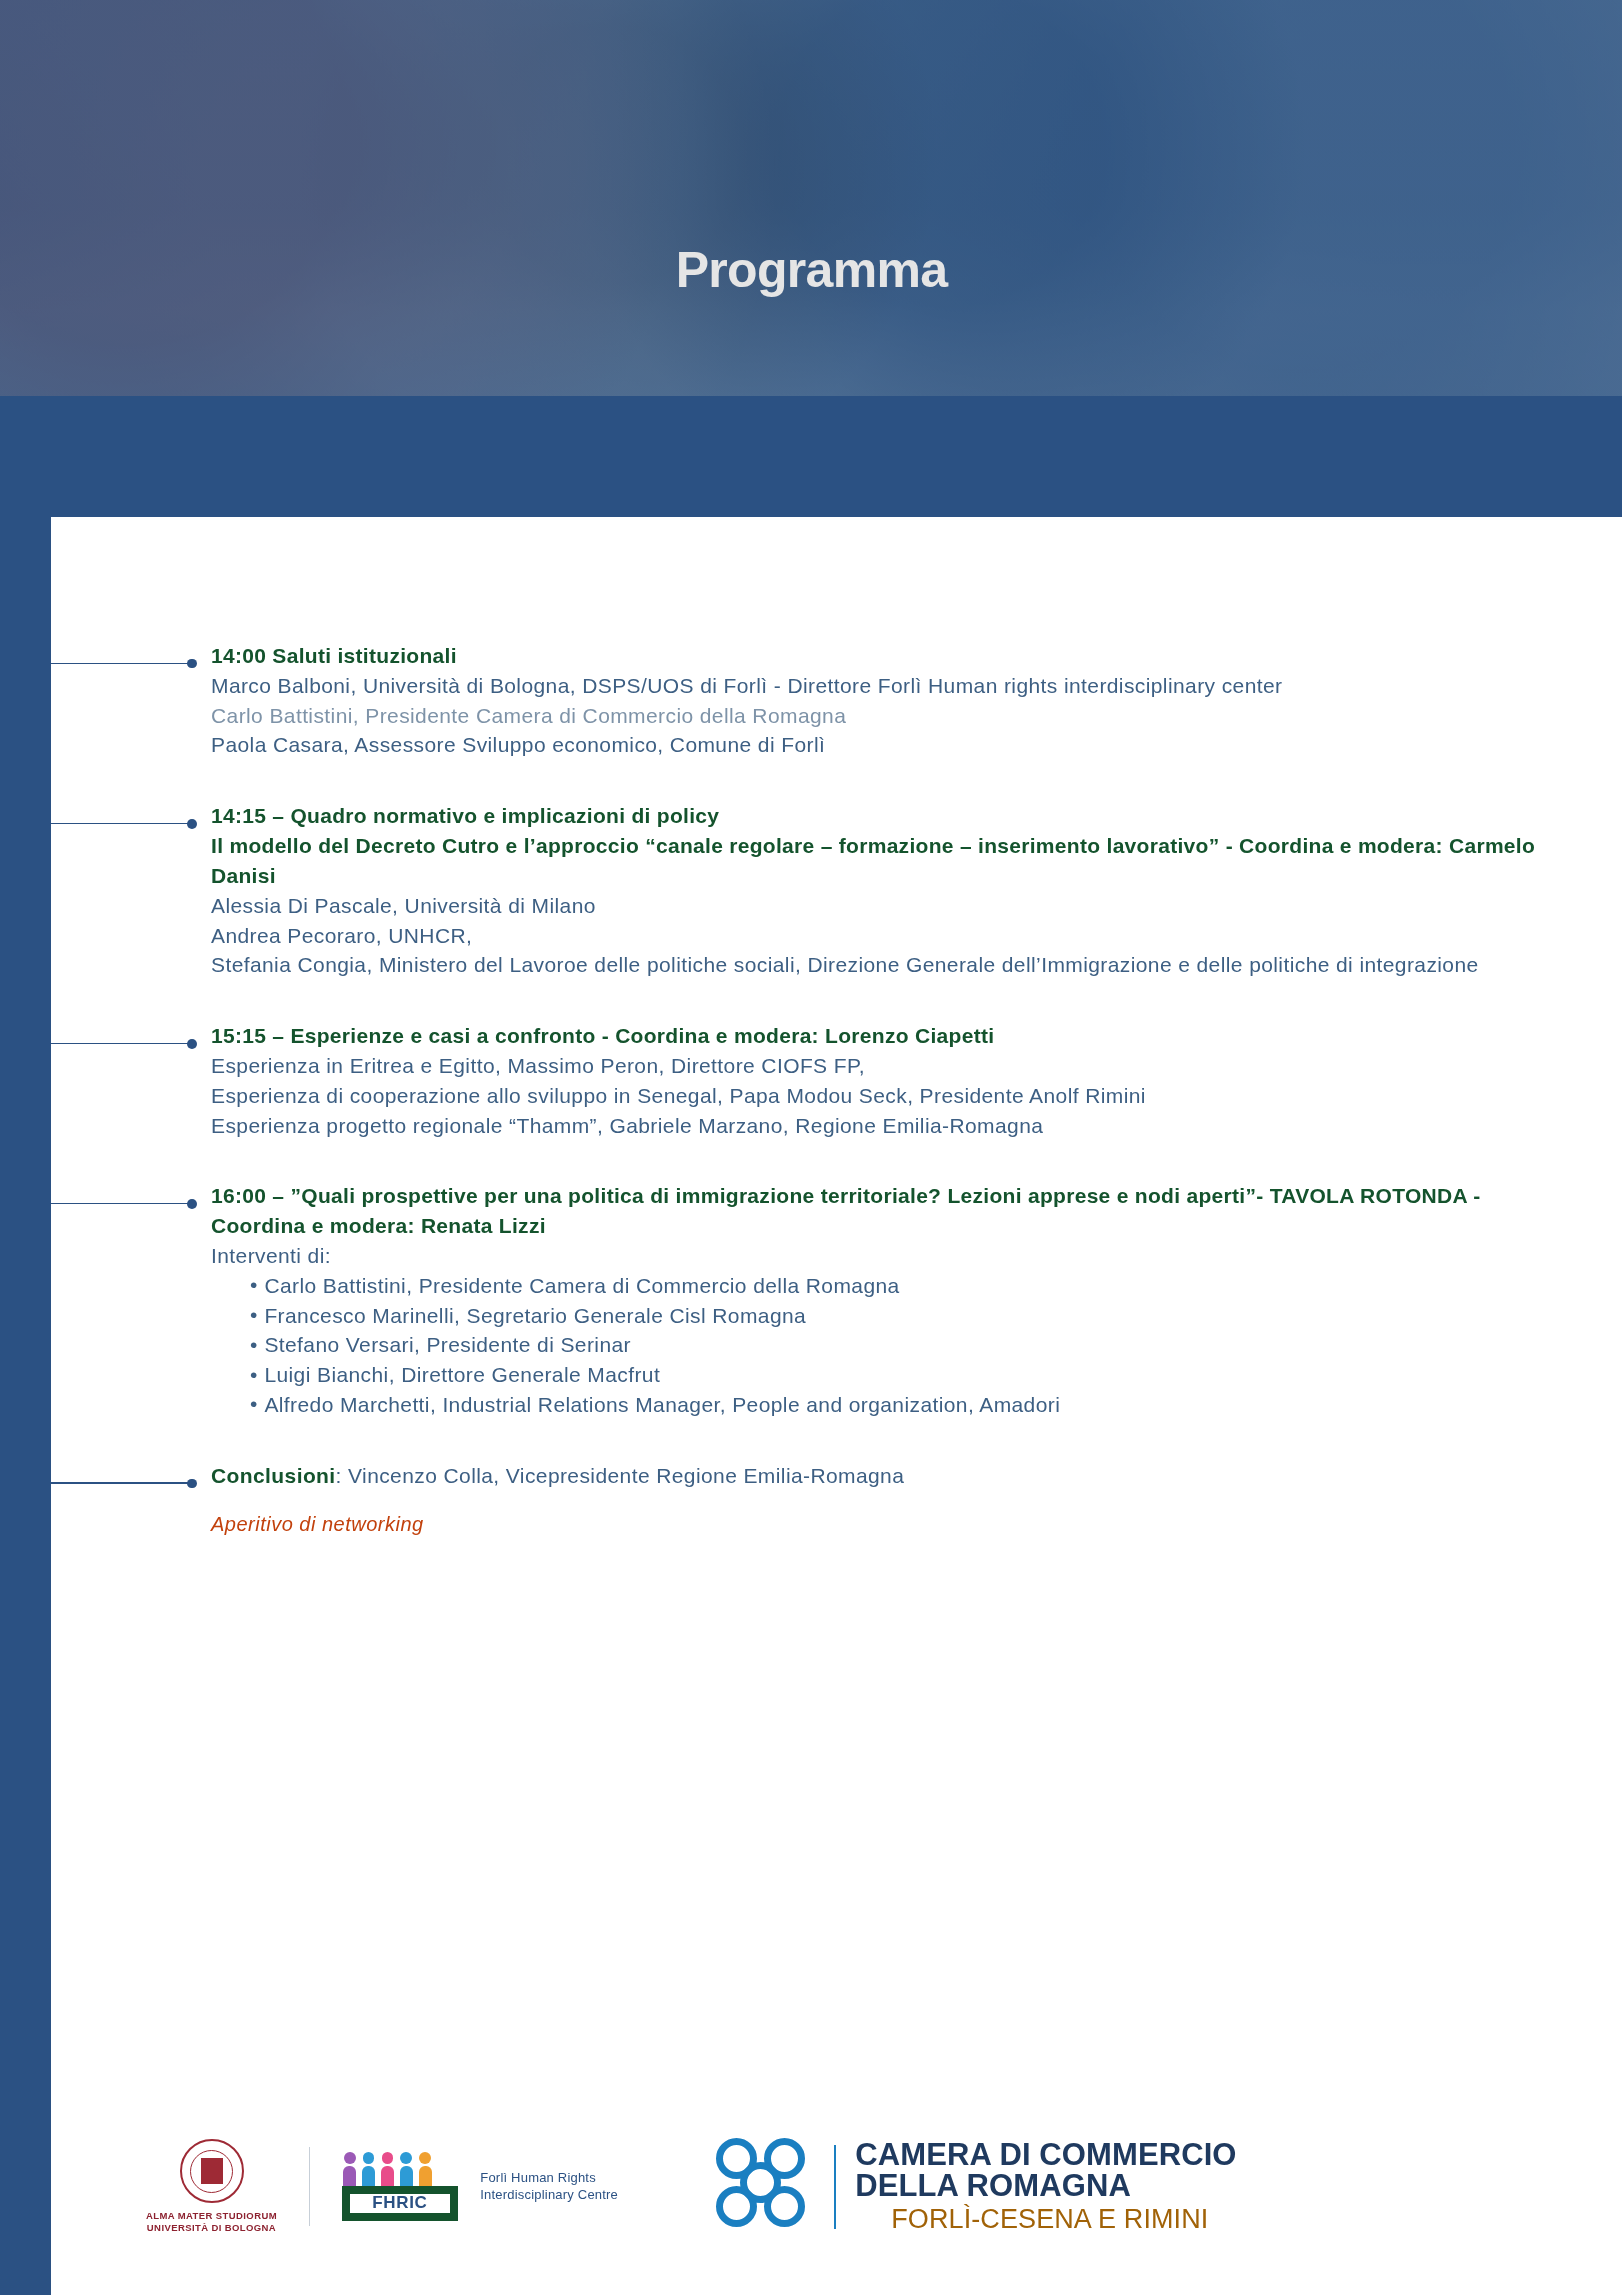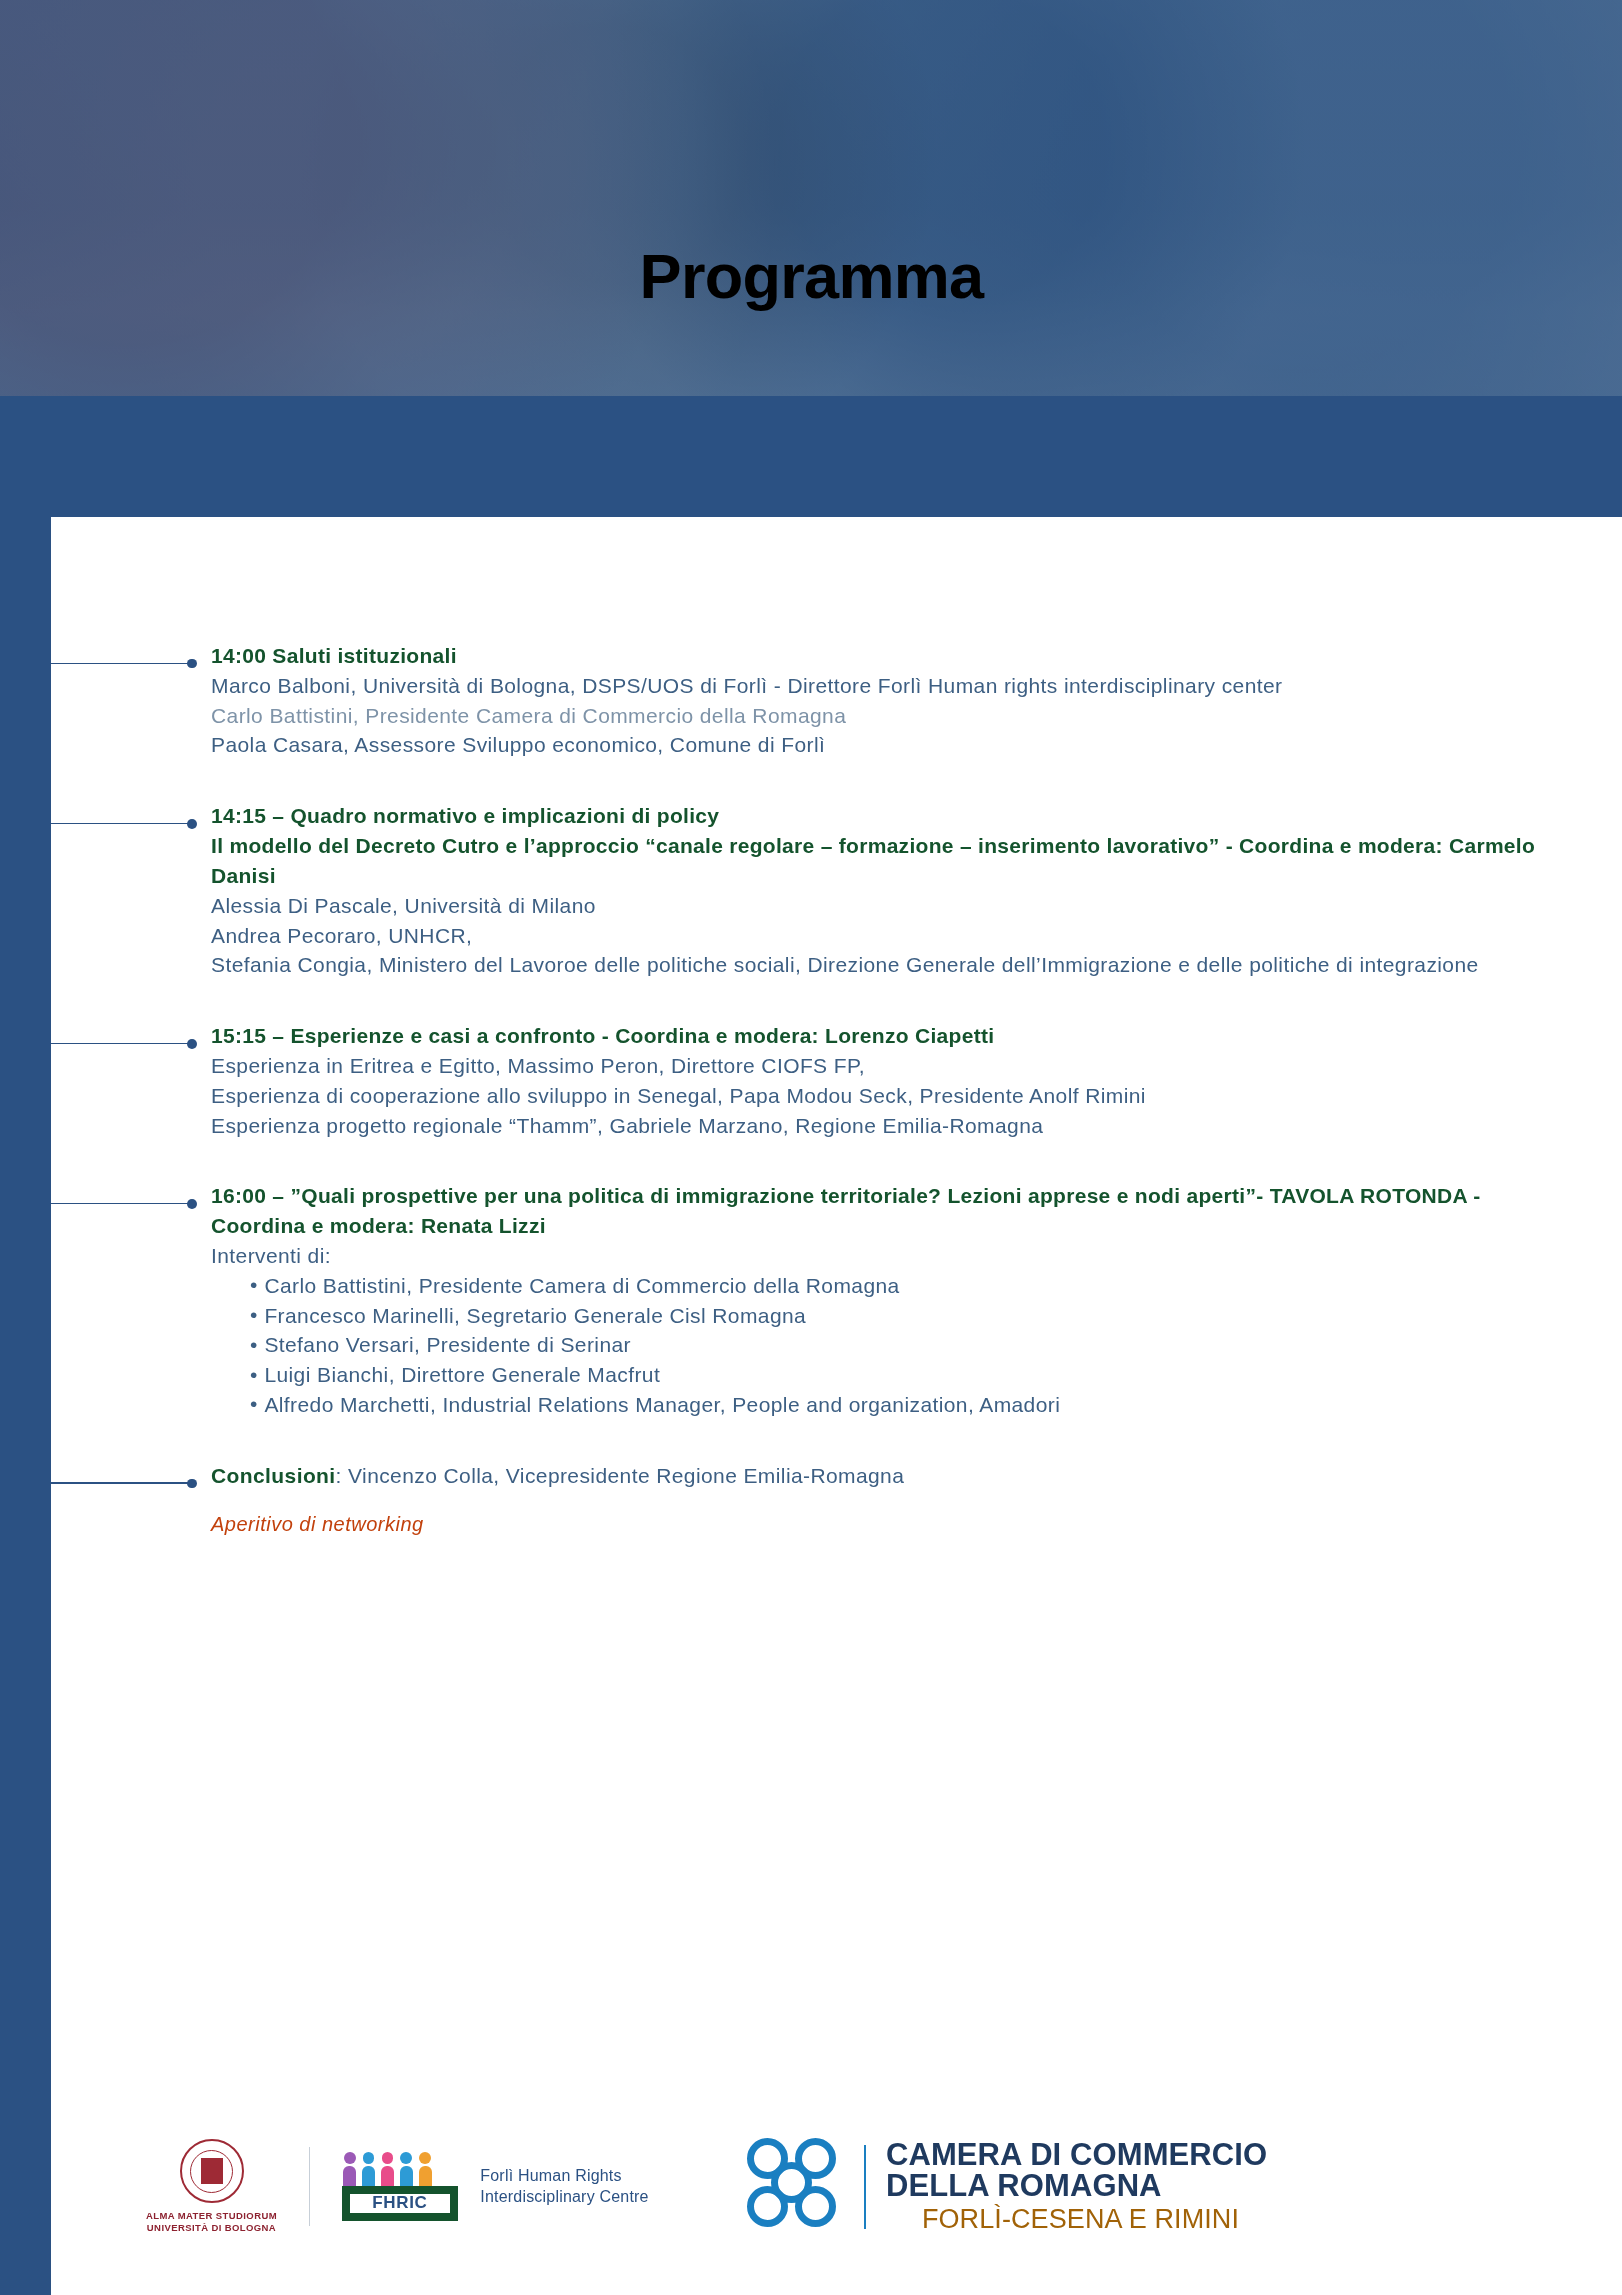--- a/index.html
+++ b/index.html
@@ -41,23 +41,23 @@
   .hero-tint {
     position: absolute;
     inset: 0;
     background: linear-gradient(180deg, rgba(36,76,124,0.62) 0%, rgba(36,76,124,0.58) 60%, rgba(36,76,124,0.72) 100%);
   }
   .hero-title {
     position: absolute;
     left: 0; right: 0;
     top: 245px;
     text-align: center;
-    font-size: 63px;
+    font-size: 50px;
     font-weight: bold;
-    color: #000000;
+    color: #e5e5e5;
     letter-spacing: -0.7px;
     line-height: 1;
   }
   .hero-bottom-band {
     position: absolute;
     left: 0; right: 0;
     bottom: 0;
     height: 121px;
     background: #2b5183;
   }
@@ -262,21 +262,21 @@
     border: 8px solid #14532d;
     display: flex;
     align-items: center;
     justify-content: space-evenly;
     font-size: 17px;
     font-weight: bold;
     color: #2b5183;
     letter-spacing: 0.7px;
   }
   .fhric-label {
-    font-size: 16px;
+    font-size: 13px;
     line-height: 1.3;
     color: #2b5183;
     letter-spacing: 0.2px;
   }
   .logo-ccr {
     display: flex;
     align-items: center;
     gap: 19.6px;
     margin-left: 98px;
   }

